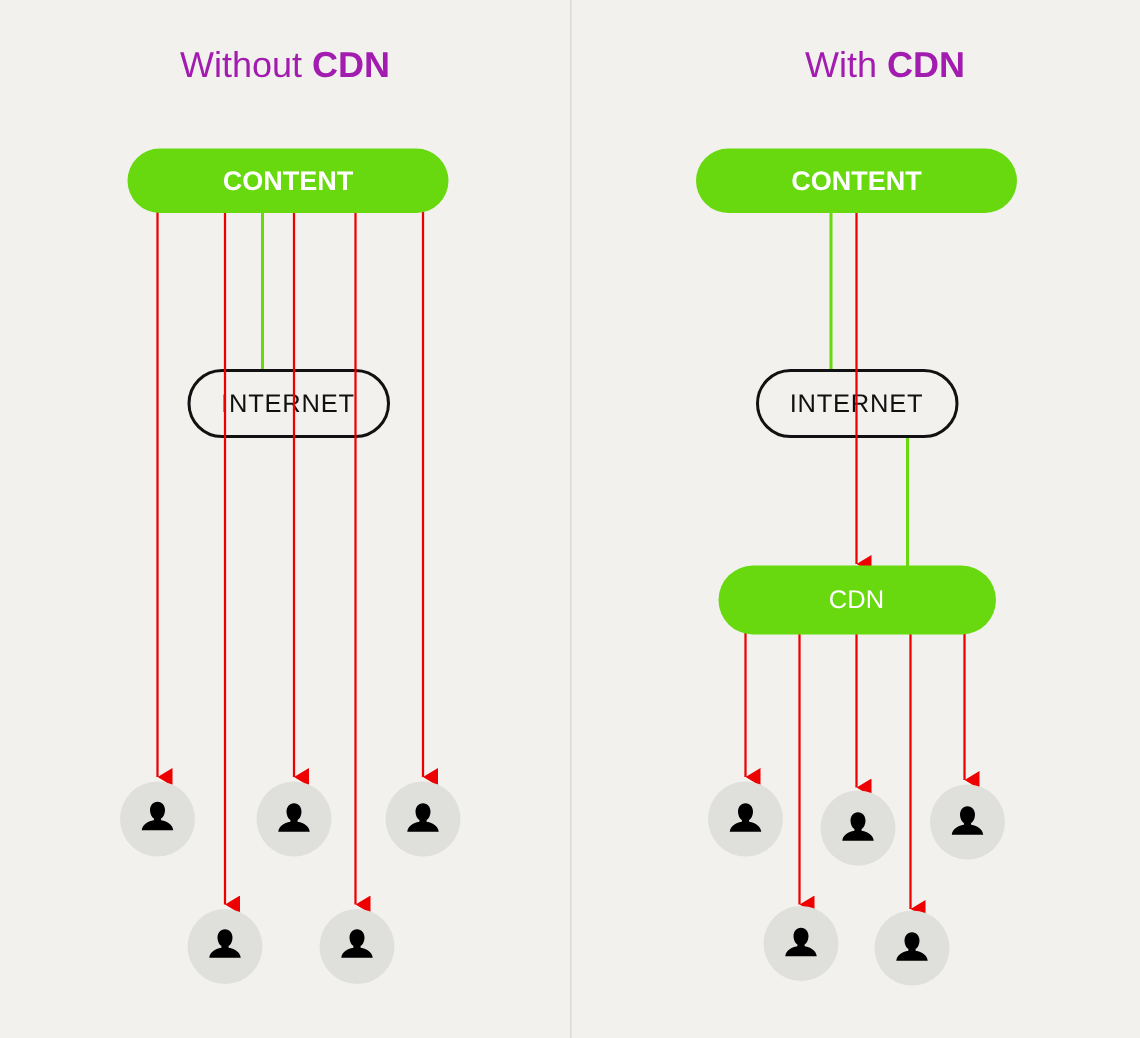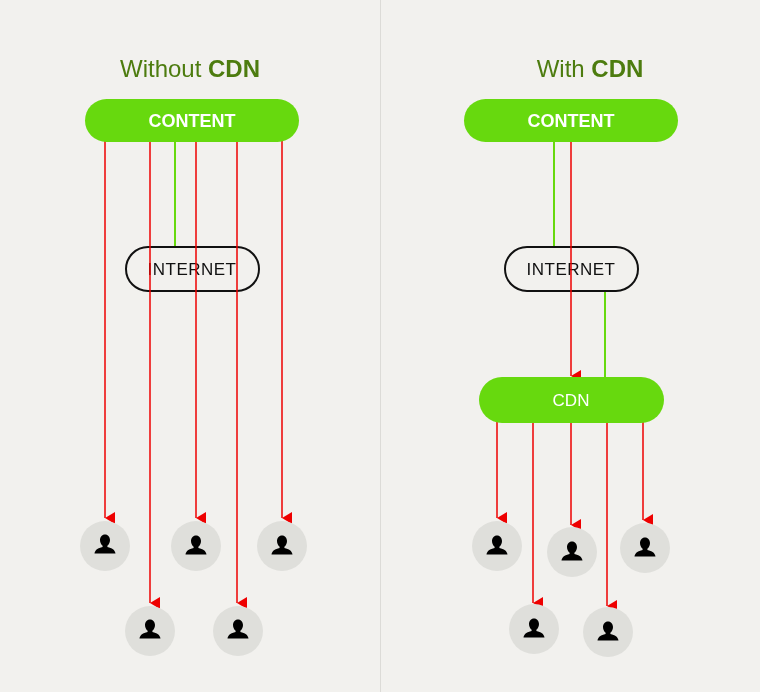--- a/index.html
+++ b/index.html
@@ -1,18 +1,18 @@
 <!DOCTYPE html>
 <html><head>
 <meta charset="utf-8">
 <style>
   html,body{margin:0;padding:0;}
   body{width:760px;height:692px;background:#f2f1ee;position:relative;overflow:hidden;font-family:"Liberation Sans",sans-serif;}
   .divider{position:absolute;left:380px;top:0;width:1px;height:692px;background:#dcdbd7;}
-  .title{position:absolute;top:30px;width:380px;text-align:center;font-size:24px;color:#4d7c0f;margin-top:25px;}
+  .title{position:absolute;top:30px;width:380px;text-align:center;font-size:24px;color:#a21caf;}
   .title b{font-weight:700;}
   svg{position:absolute;left:0;top:0;}
   .pill-text{font-family:"Liberation Sans",sans-serif;font-size:18px;font-weight:700;fill:#fff;text-anchor:middle;dominant-baseline:central;}
   .pill-text-dark{font-family:"Liberation Sans",sans-serif;font-size:17px;fill:#111;text-anchor:middle;dominant-baseline:central;letter-spacing:0.5px;}
   .cdn-text{font-family:"Liberation Sans",sans-serif;font-size:17px;fill:#fff;text-anchor:middle;dominant-baseline:central;}
 </style>
 </head>
 <body>
 
 <div class="divider"></div>

